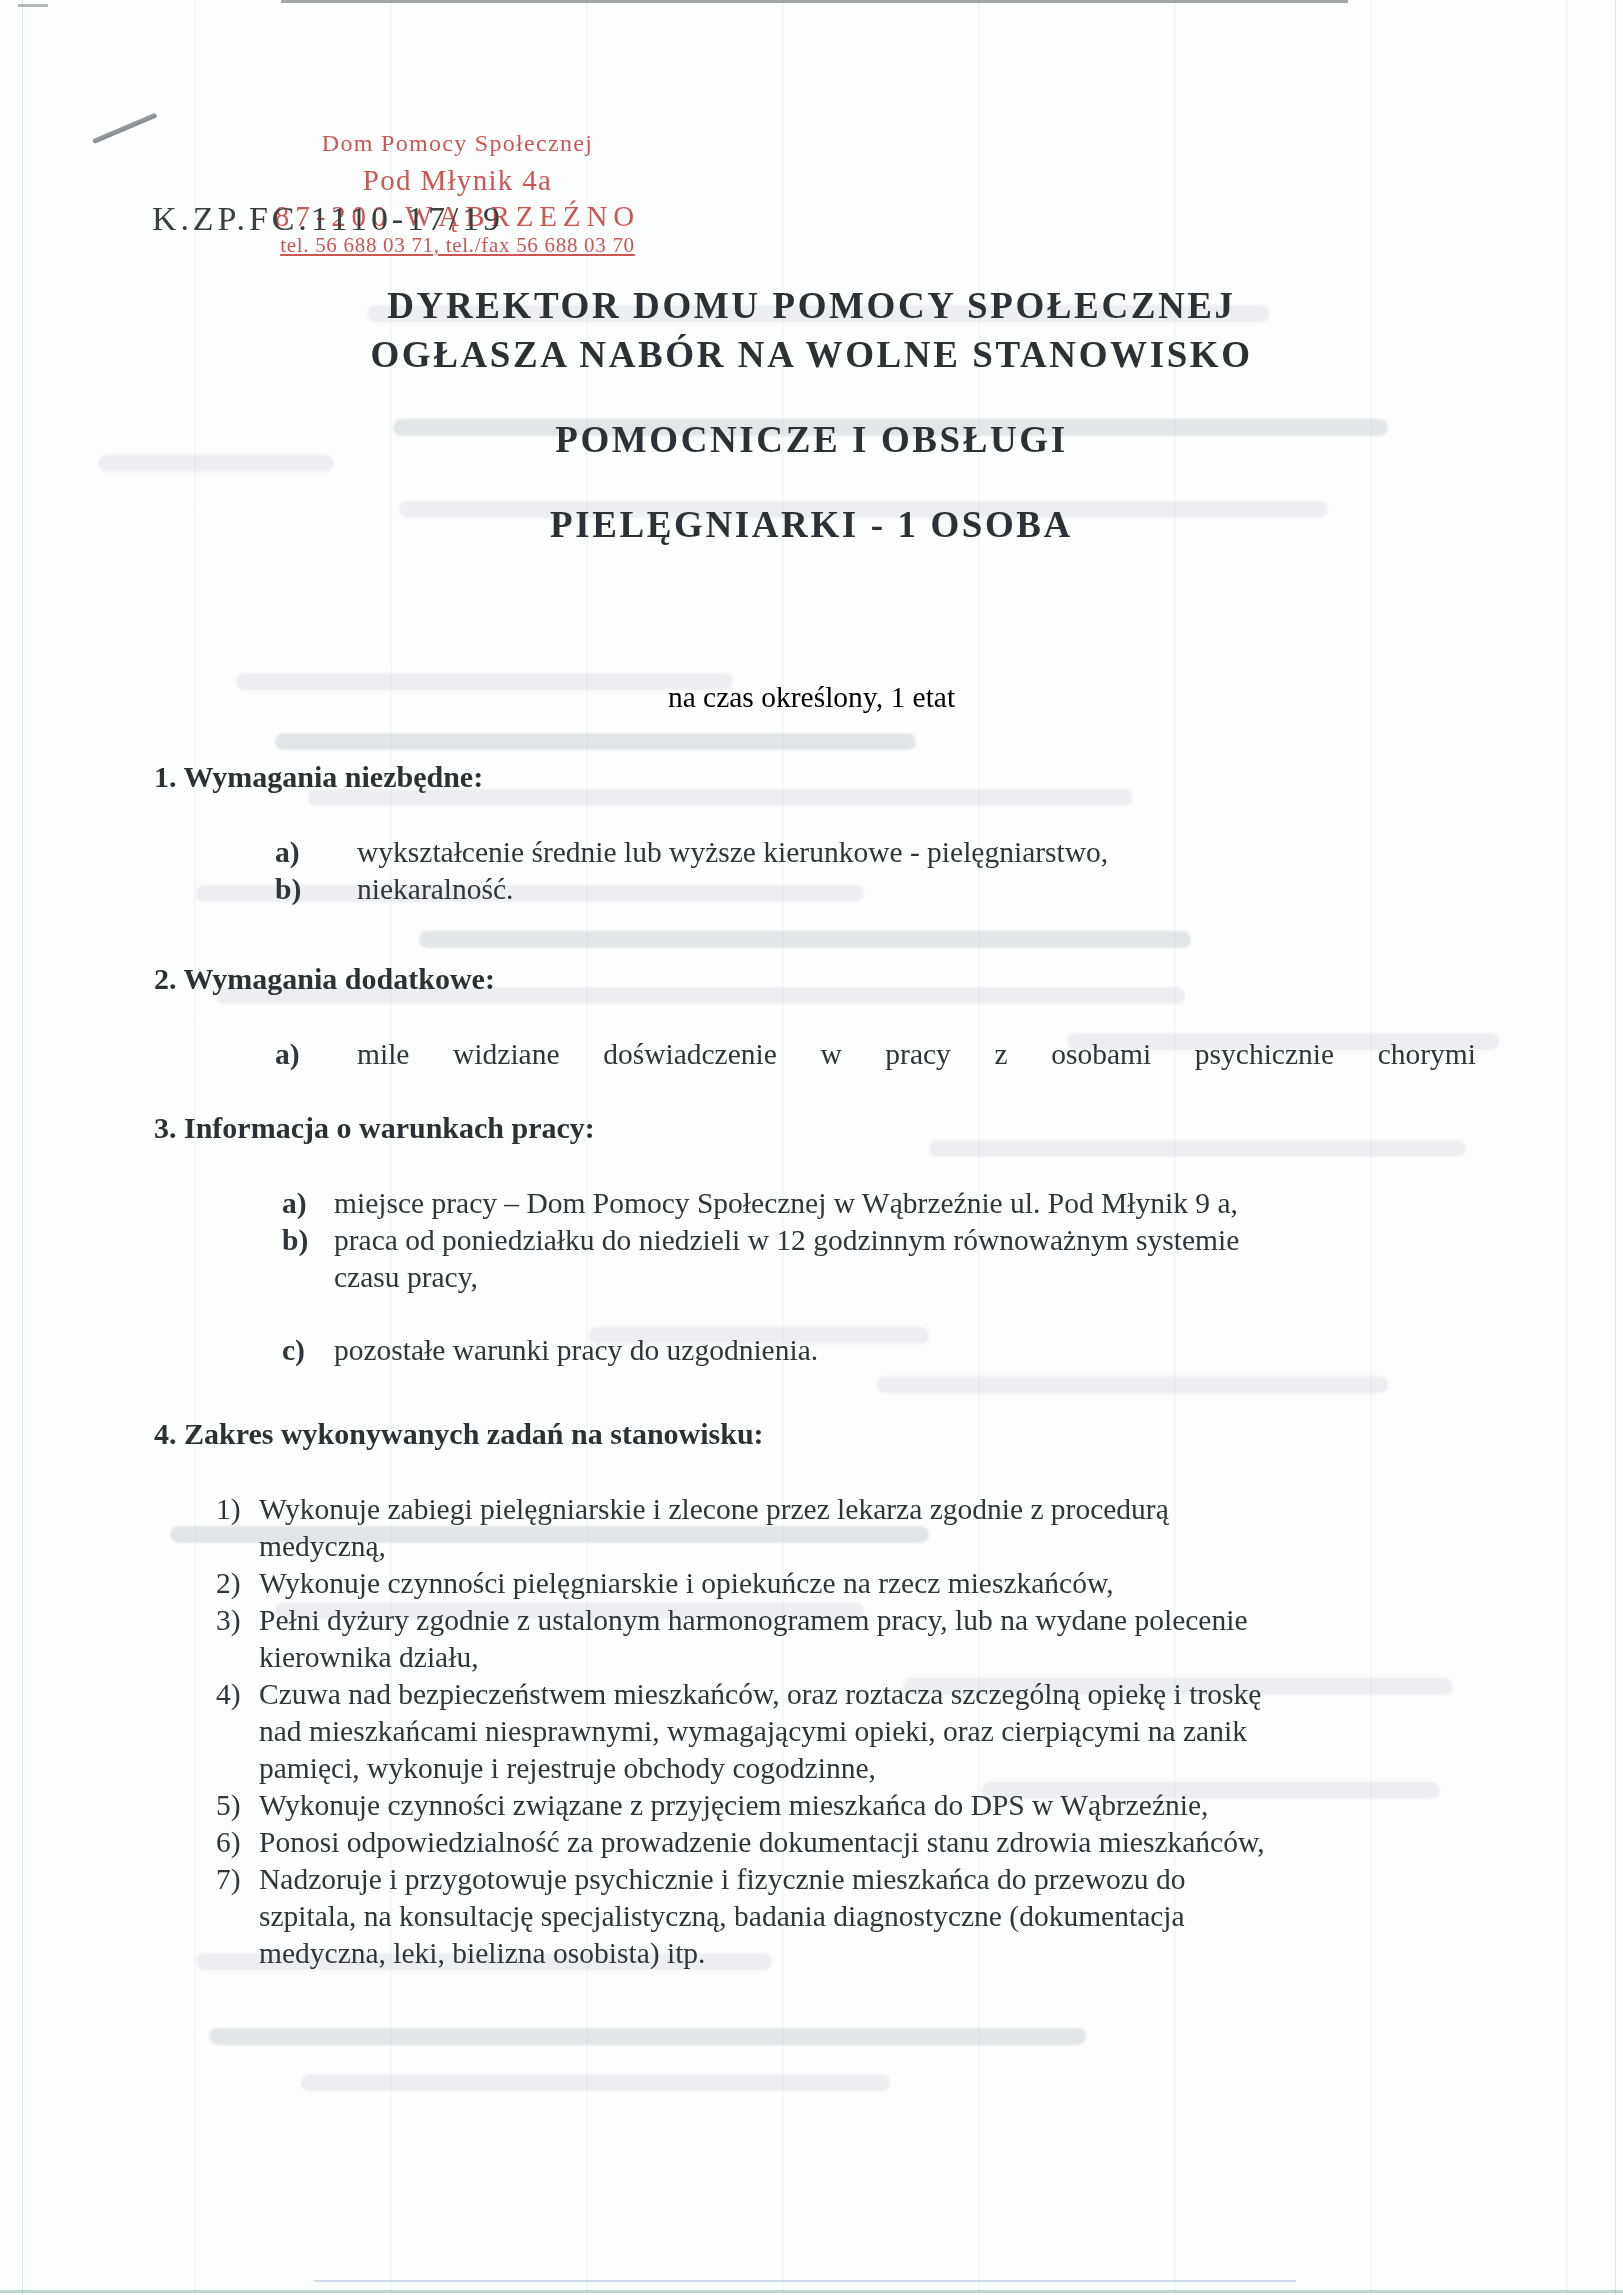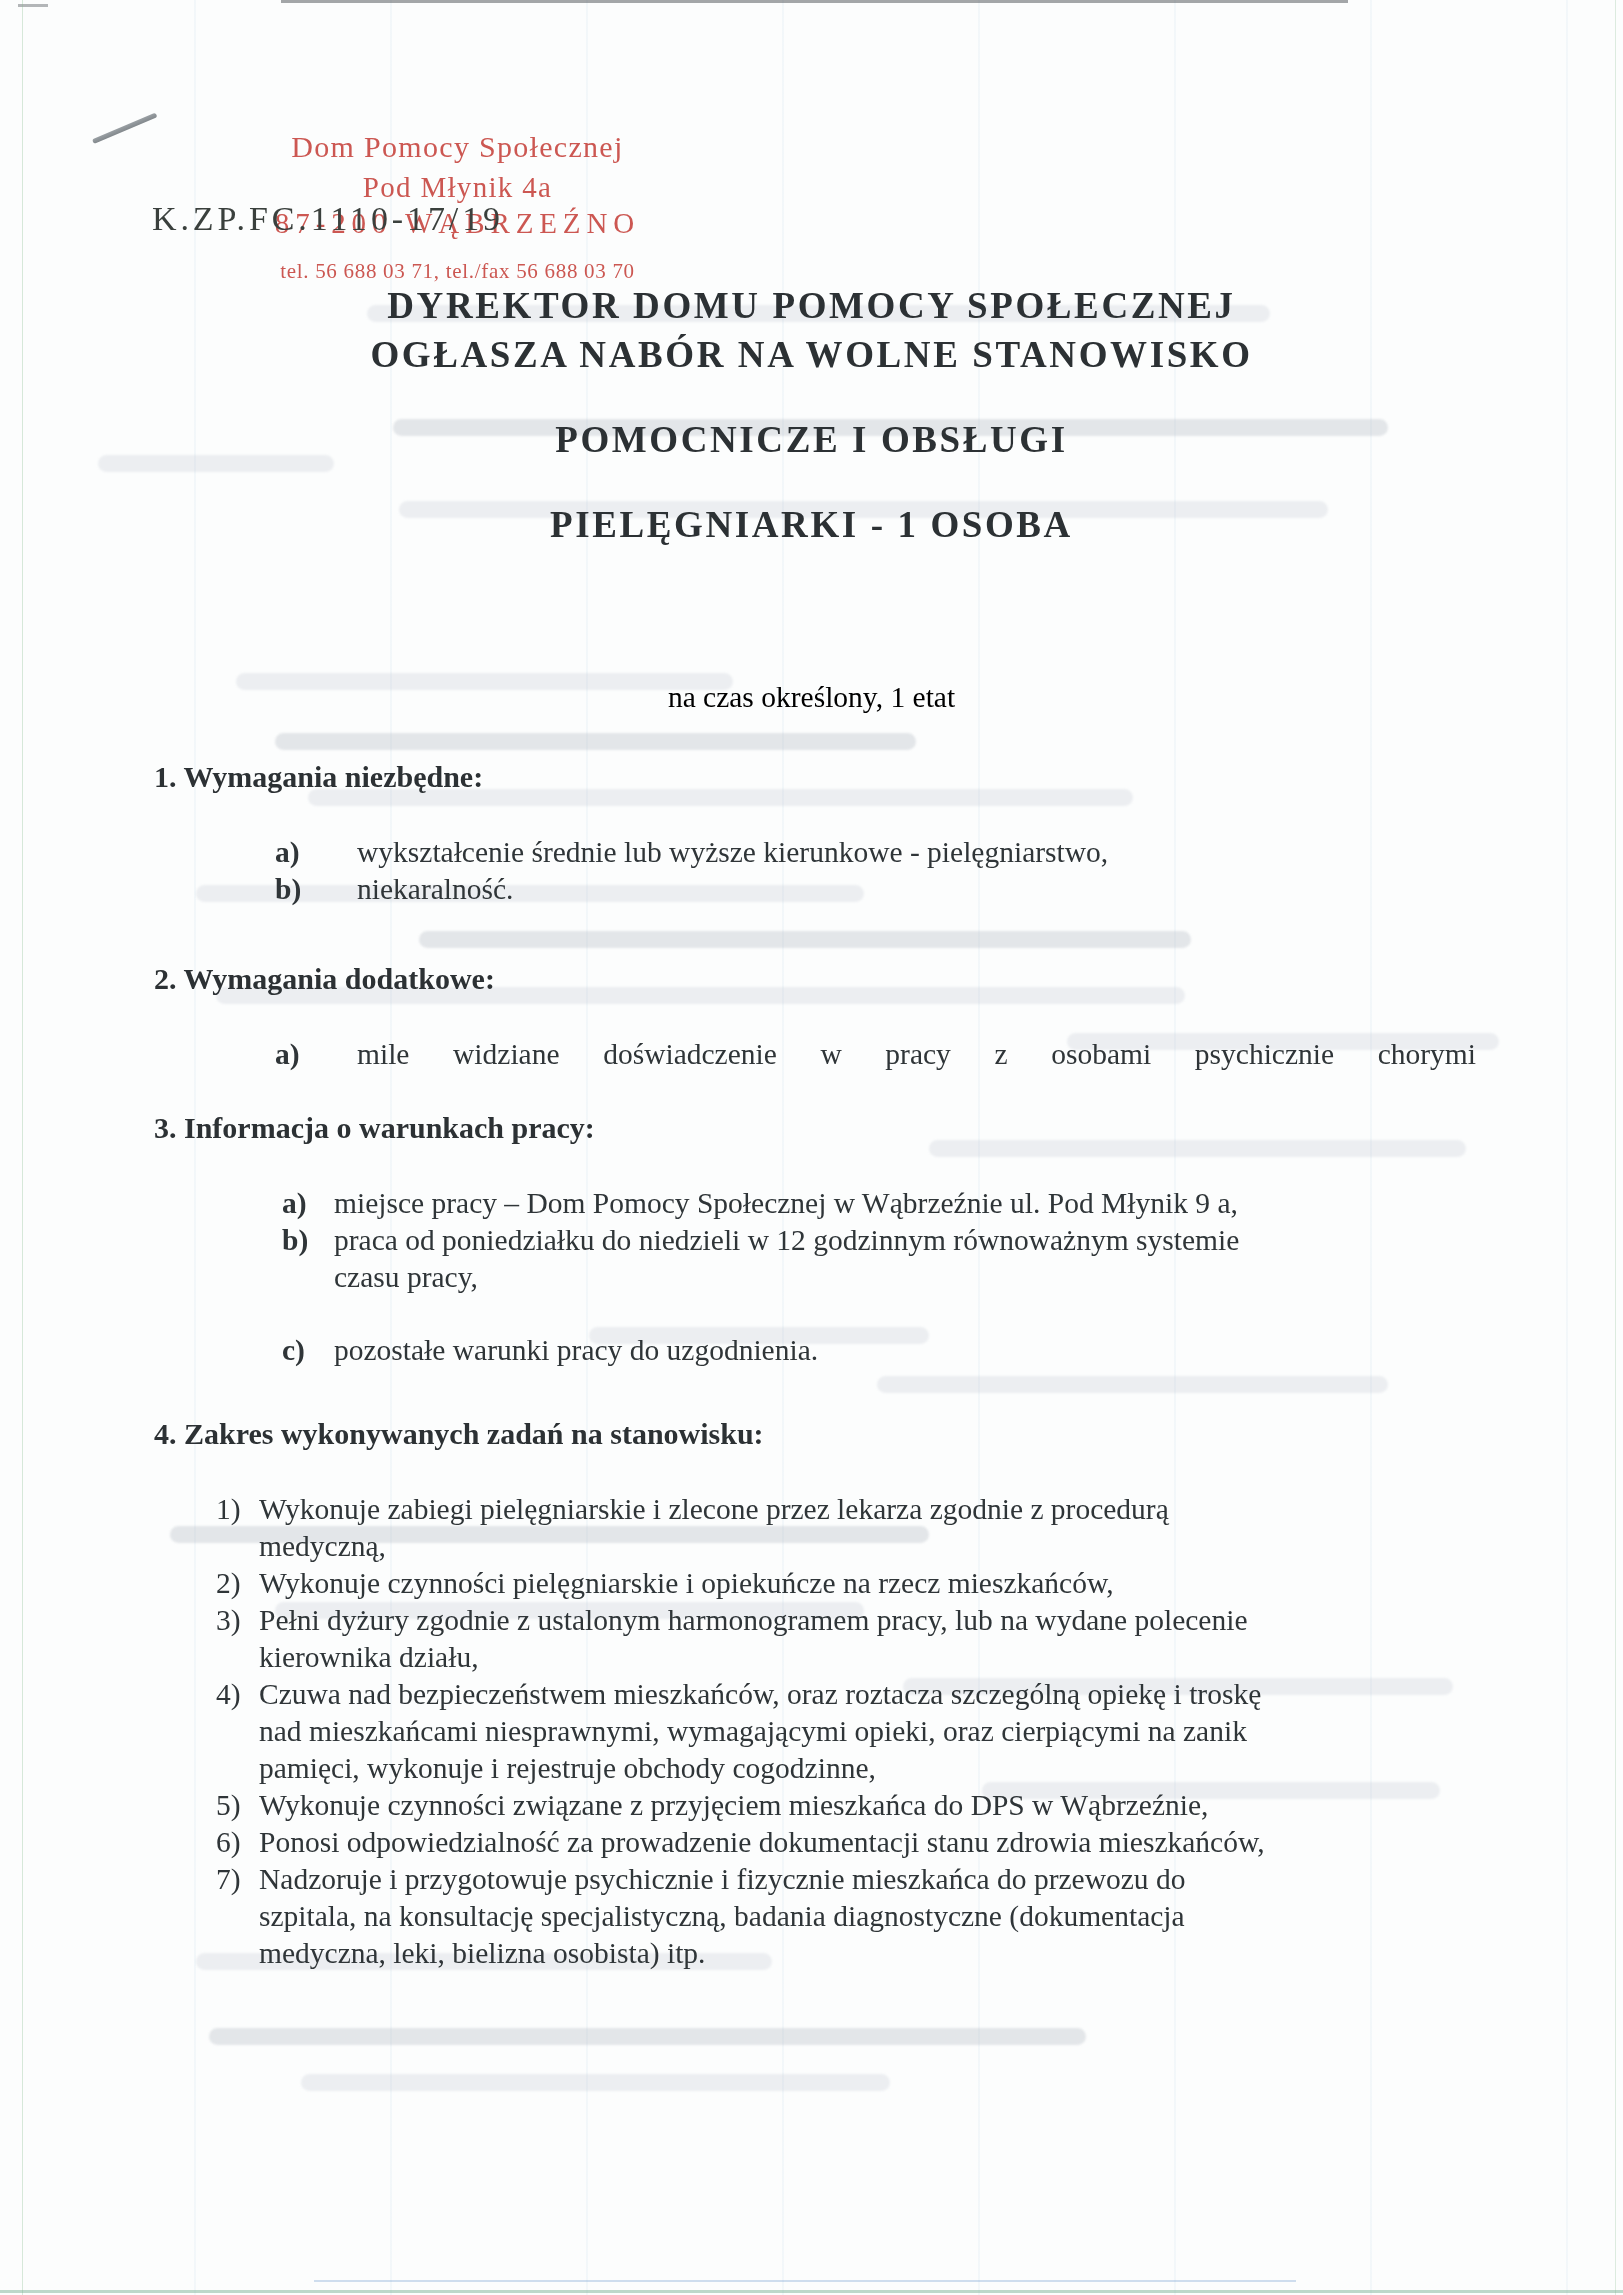--- a/index.html
+++ b/index.html
@@ -29,24 +29,24 @@
     background:linear-gradient(#9aa0a4,#82888c);
     transform:rotate(-23deg);transform-origin:left bottom;
   }
   .ghost{position:absolute;height:17px;border-radius:8.5px;background:rgba(165,172,186,0.18);filter:blur(1.3px);pointer-events:none;}
   .ghost.g2{background:rgba(150,158,172,0.24);}
   
   .stamp{
     position:absolute;left:209px;top:130px;width:497px;text-align:center;
     color:#c84a44;opacity:.92;z-index:1;
   }
-  .stamp .s1{font-size:30px;letter-spacing:1.3px;}
+  .stamp .s1{font-size:24px;letter-spacing:1.3px;}
   .stamp .s2{font-size:29px;margin-top:6.5px;letter-spacing:1.3px;}
   .stamp .s3{font-size:29px;margin-top:3.9px;letter-spacing:5.9px;}
-  .stamp .s4{font-size:21px;margin-top:19px;letter-spacing:0.7px;}
+  .stamp .s4{font-size:21px;margin-top:0;letter-spacing:0.7px;text-decoration:underline;}
   .refnum{
     position:absolute;left:152px;top:200px;z-index:2;
     font-size:34px;letter-spacing:3.9px;color:#3a403d;
   }
   
   .titleblock{position:absolute;top:281px;left:0;width:100%;text-align:center;z-index:2;}
   .titleblock .t{
     font-weight:bold;font-size:37px;line-height:49px;letter-spacing:2.6px;color:#2c3134;
   }
   .titleblock .t4{margin-top:36px;}

